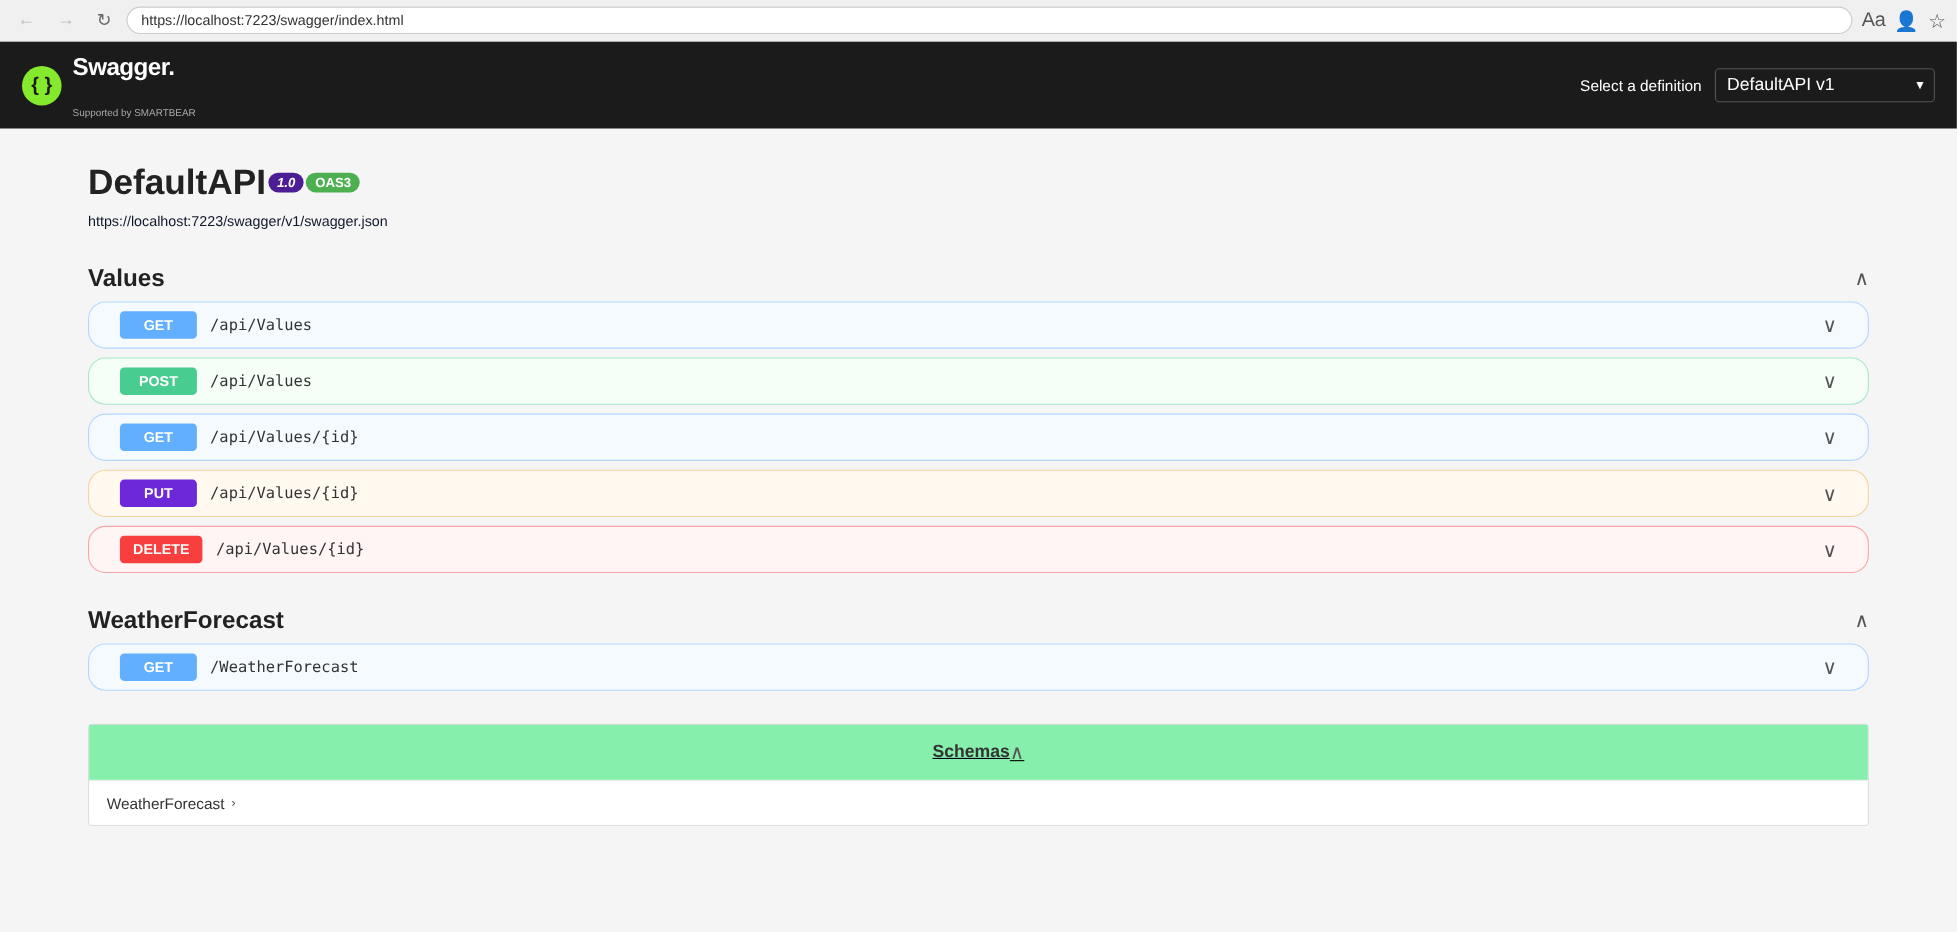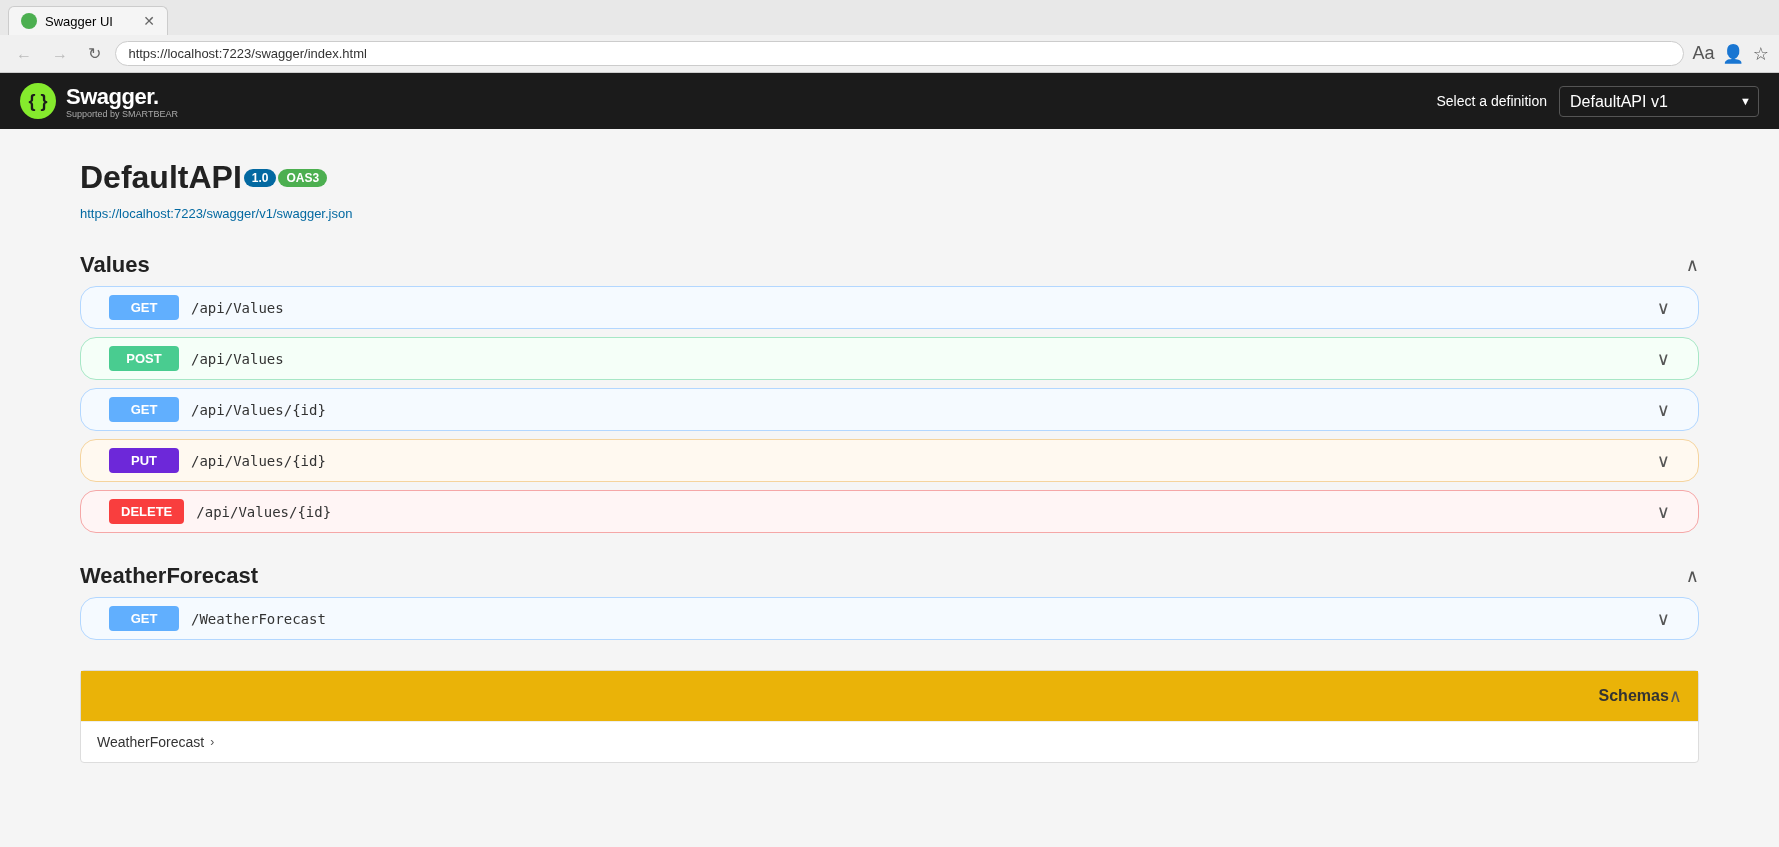--- a/index.html
+++ b/index.html
@@ -109,20 +109,21 @@
       font-size: 22px;
       font-weight: bold;
       font-family: 'Arial', sans-serif;
       letter-spacing: -0.5px;
     }
     .swagger-logo-sub {
       color: #aaa;
       font-size: 9px;
       line-height: 1;
       display: block;
+      margin-top: 24px;
     }
     .swagger-definition {
       display: flex;
       align-items: center;
       gap: 12px;
     }
     .swagger-definition label {
       color: white;
       font-size: 14px;
     }
@@ -170,24 +171,24 @@
       font-weight: bold;
       color: #222;
     }
     .badge {
       padding: 2px 8px;
       border-radius: 10px;
       font-size: 12px;
       font-weight: bold;
       color: white;
     }
-    .badge-version { background: #0369a1; }
+    .badge-version { background: #4c1d95; font-style: italic; }
     .badge-oas { background: #4caf50; }
     .api-link {
-      color: #0369a1;
+      color: #0f172a;
       font-size: 13px;
       text-decoration: none;
     }
 
     
     .section {
       margin-top: 30px;
     }
     .section-header {
       display: flex;
@@ -255,24 +256,25 @@
     
     .schemas-section {
       margin-top: 30px;
       border: 1px solid #ddd;
       border-radius: 4px;
       background: white;
     }
     .schemas-header {
       display: flex;
       align-items: center;
-      justify-content: flex-end;
+      justify-content: center;
       padding: 14px 16px;
       cursor: pointer;
-      background: #eab308;
+      background: #86efac;
+      text-decoration: underline;
     }
     .schemas-title {
       font-size: 16px;
       font-weight: bold;
       color: #333;
     }
     .schemas-body {
       padding: 12px 16px;
       border-top: 1px solid #eee;
     }
@@ -286,27 +288,20 @@
     }
     .schema-arrow {
       color: #555;
       font-size: 12px;
     }
   </style>
 </head>
 <body>
 
 <div class="browser-chrome">
-  <div class="browser-tab-bar">
-    <div class="browser-tab">
-      <span class="tab-favicon"></span>
-      <span>Swagger UI</span>
-      <span class="tab-close">✕</span>
-    </div>
-  </div>
   <div class="browser-nav">
     <button class="nav-btn disabled">←</button>
     <button class="nav-btn disabled">→</button>
     <button class="nav-btn">↻</button>
     <div class="address-bar">
       <span>https://localhost:7223/swagger/index.html</span>
     </div>
     <div class="browser-icons">
       <button class="browser-icon-btn">Aa</button>
       <button class="browser-icon-btn">👤</button>

